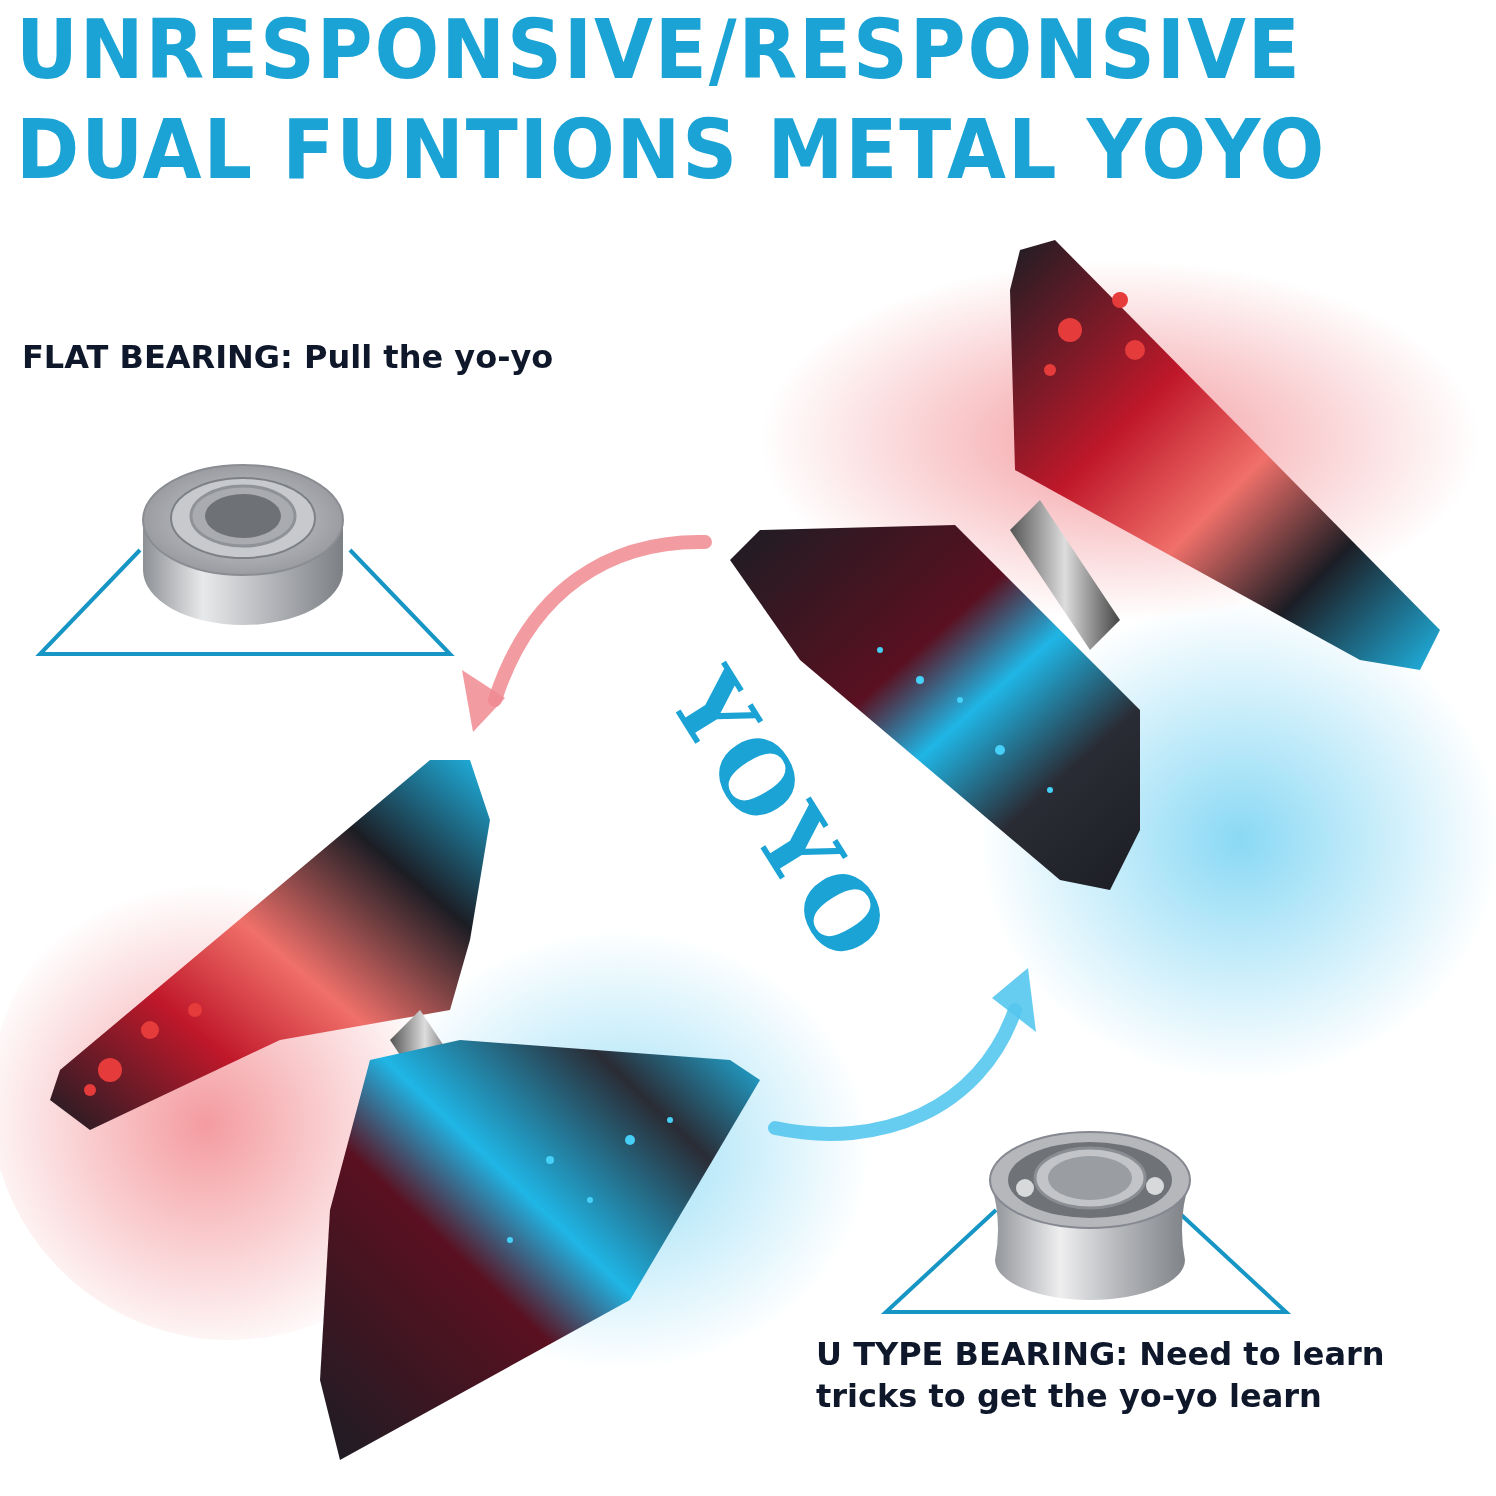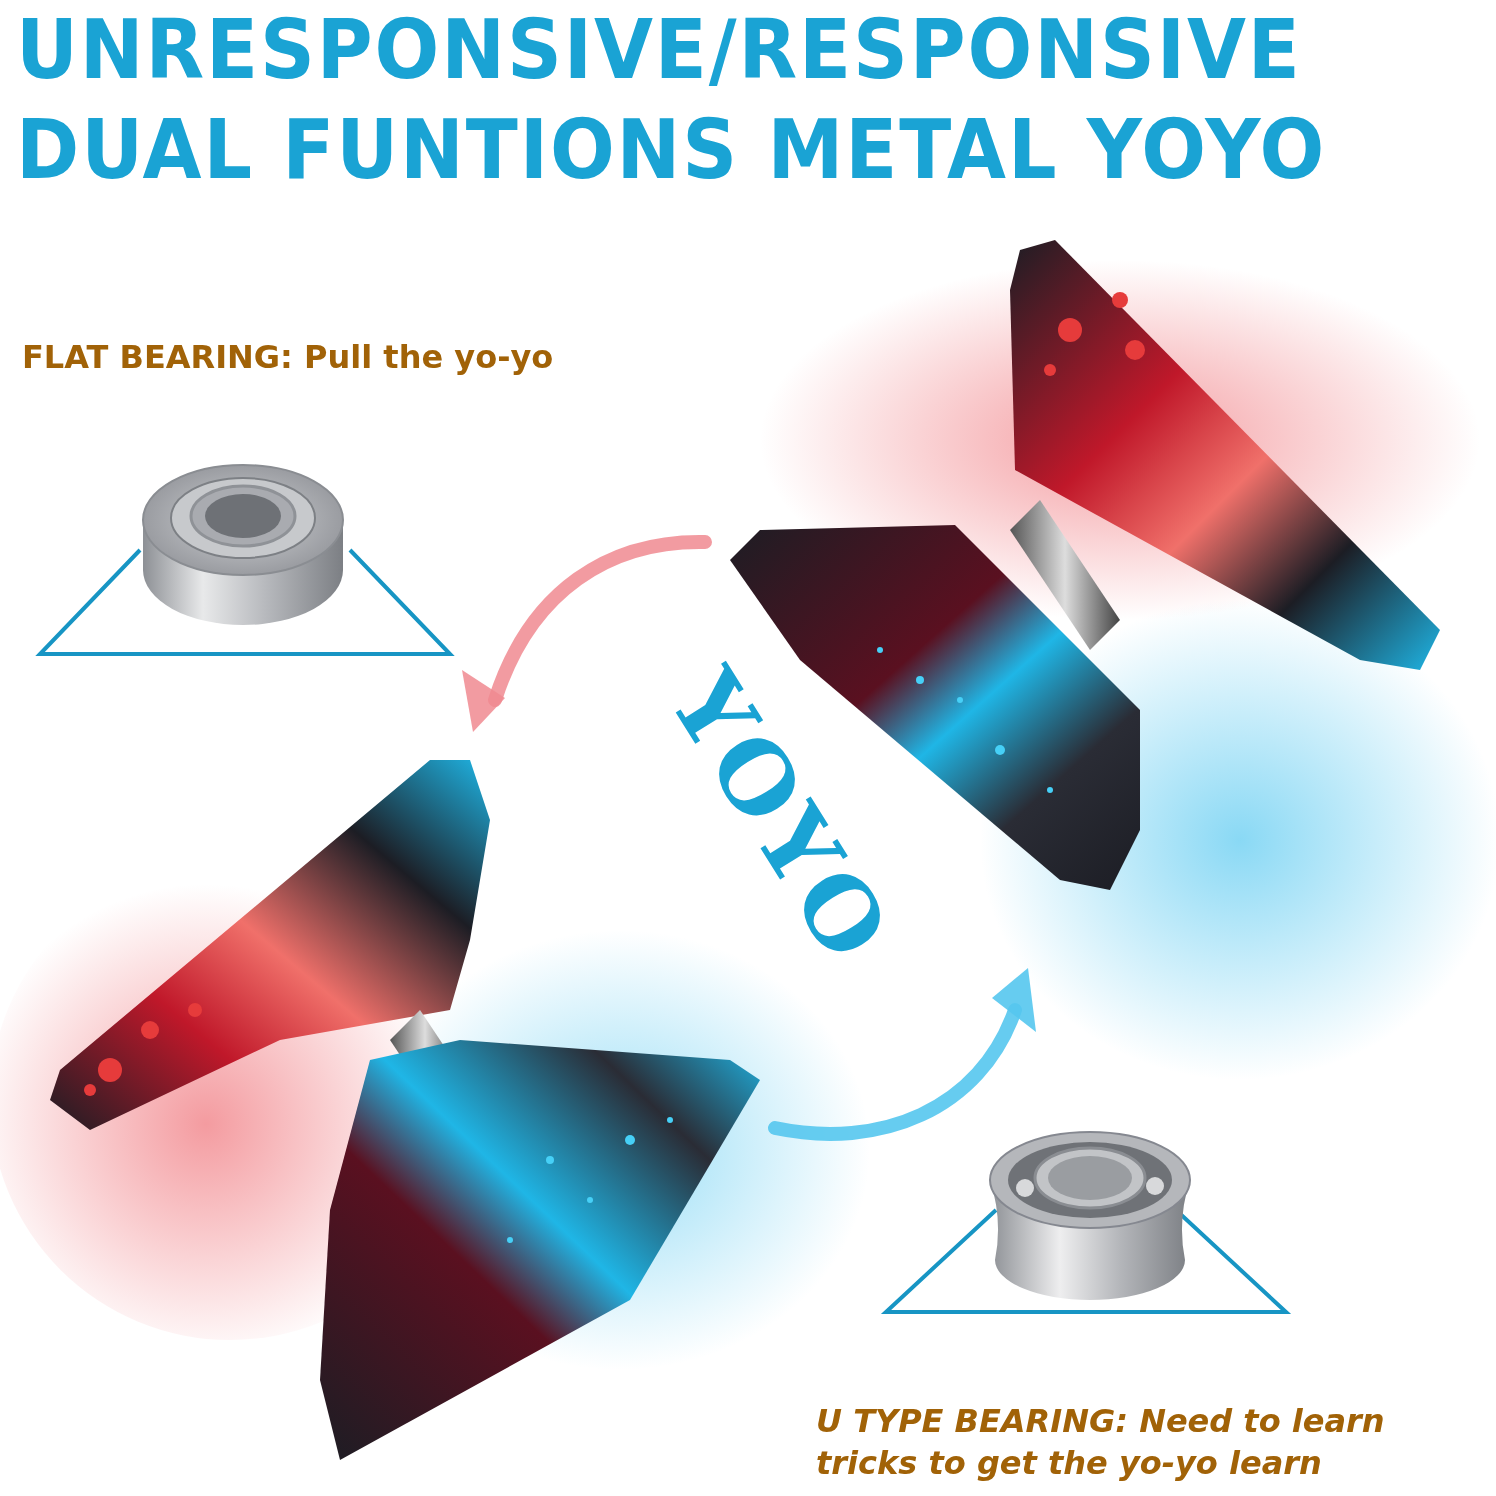--- a/index.html
+++ b/index.html
@@ -11,26 +11,26 @@
     .title {
       position: absolute; left: 16px; top: 0px;
       font-family: "DejaVu Sans", sans-serif;
       font-weight: bold; color: #1aa3d4;
       font-size: 82px; line-height: 100px; letter-spacing: 2px;
       transform: scaleX(0.93); transform-origin: left top;
       white-space: nowrap;
     }
     .title .line { display: block; }
     .caption {
-      position: absolute; color: #a16207; font-weight: bold;
+      position: absolute; color: #0f172a; font-weight: bold;
       font-family: "DejaVu Sans", sans-serif;
       font-size: 32px; line-height: 42px; white-space: nowrap;
     }
     .cap-flat { left: 22px; top: 336px; }
-    .cap-u { left: 816px; top: 1400px; font-style: italic; }
+    .cap-u { left: 816px; top: 1333px; }
     .tri { position: absolute; }
     .bearing { position: absolute; }
     .splash { position: absolute; }
     .yoyo-word {
       position: absolute; left: 620px; top: 760px;
       font-family: "DejaVu Serif", serif; font-weight: bold;
       font-size: 96px; color: #1aa3d4; letter-spacing: 4px;
       transform: rotate(58deg); transform-origin: center;
     }
     .arrow { position: absolute; }

